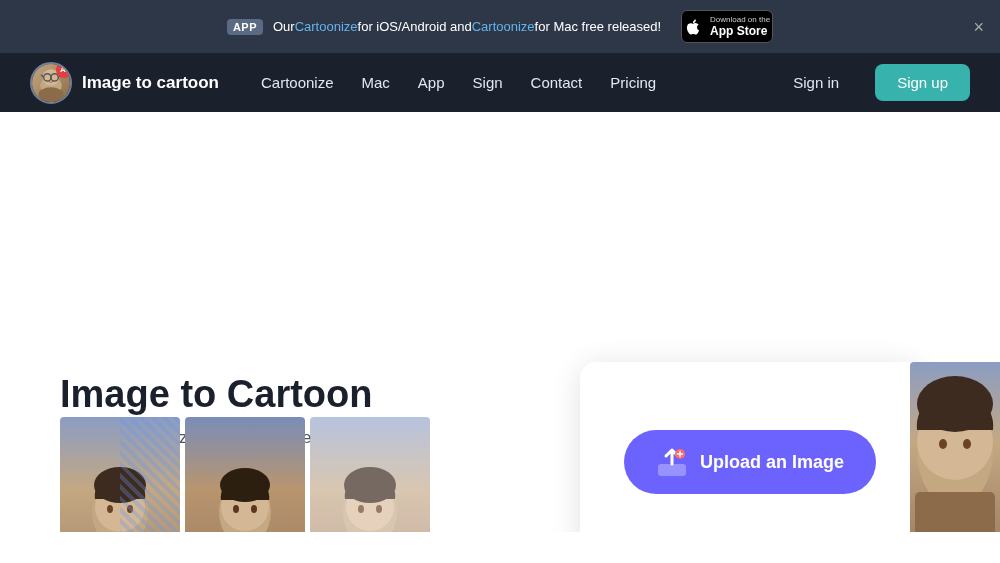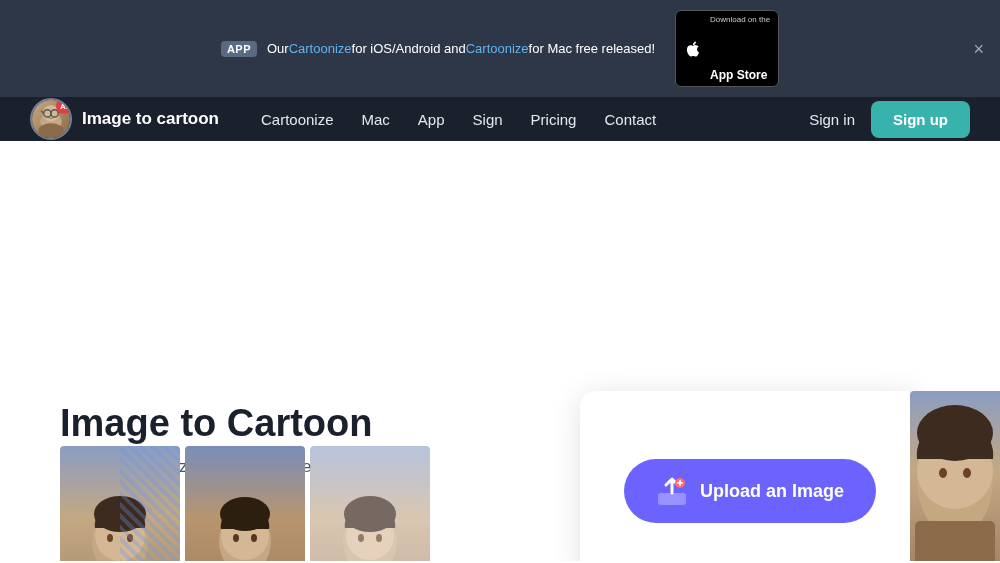--- a/index.html
+++ b/index.html
@@ -26,50 +26,50 @@
       border-radius: 4px;
       letter-spacing: 0.5px;
     }
     .banner-text { display: flex; align-items: flex-end; flex-wrap: wrap; }
     .banner-link { color: #63b3ed; text-decoration: none; }
     .store-buttons { display: flex; gap: 8px; margin-left: 10px; }
     .store-btn {
       background: #000;
       border: 1px solid #555;
       border-radius: 6px;
-      padding: 4px 8px;
+      padding: 4px 2px;
       display: flex;
       align-items: center;
       gap: 8px;
       color: #fff;
       text-decoration: none;
       cursor: pointer;
     }
     .store-btn-inner { display: flex; flex-direction: column; }
     .store-btn-sub { font-size: 8px; color: #ccc; }
-    .store-btn-main { font-size: 12px; font-weight: 600; margin-top: 44px; }
+    .store-btn-main { font-size: 12px; font-weight: 600; }
     .close-banner {
       position: absolute;
       right: 16px;
       background: none;
       border: none;
       color: #aaa;
       font-size: 18px;
       cursor: pointer;
       top: 50%;
       transform: translateY(-50%);
     }
 
     
     .navbar {
       background: #1a202c;
       display: flex;
       align-items: center;
       padding: 0 30px;
-      height: 44px;
+      height: 59px;
       gap: 0;
     }
     .logo-area {
       display: flex;
       align-items: center;
       gap: 10px;
       margin-right: 30px;
       text-decoration: none;
       cursor: pointer;
     }
@@ -121,39 +121,39 @@
       text-decoration: none;
       font-size: 15px;
       padding: 8px 12px;
       border-radius: 6px;
       cursor: pointer;
       white-space: nowrap;
     }
     .nav-actions {
       display: flex;
       align-items: center;
-      gap: 4px;
+      gap: 24px;
       margin-left: auto;
     }
     .signin-btn {
       color: #e2e8f0;
       background: none;
       border: none;
       font-size: 15px;
       cursor: pointer;
       padding: 8px 12px;
     }
     .signup-btn {
       background: #38b2ac;
       color: #fff;
       border: none;
       border-radius: 8px;
       padding: 10px 22px;
       font-size: 15px;
-      font-weight: 700;
+      font-weight: 400;
       cursor: pointer;
     }
 
     
     .main-content {
       background: #fff;
       min-height: 400px;
       position: relative;
       overflow: hidden;
     }
@@ -342,22 +342,22 @@
       <div class="ai-badge">AI</div>
     </div>
     <span class="logo-text">Image to cartoon</span>
   </div>
 
   <div class="nav-links">
     <a class="nav-link">Cartoonize</a>
     <a class="nav-link">Mac</a>
     <a class="nav-link">App</a>
     <a class="nav-link">Sign</a>
+    <a class="nav-link">Contact</a>
     <a class="nav-link">Pricing</a>
-    <a class="nav-link">Contact</a>
   </div>
 
   <div class="nav-actions">
     <button class="signin-btn">Sign in</button>
     <button class="signup-btn">Sign up</button>
   </div>
 </nav>
 
 <div class="main-content">
 

